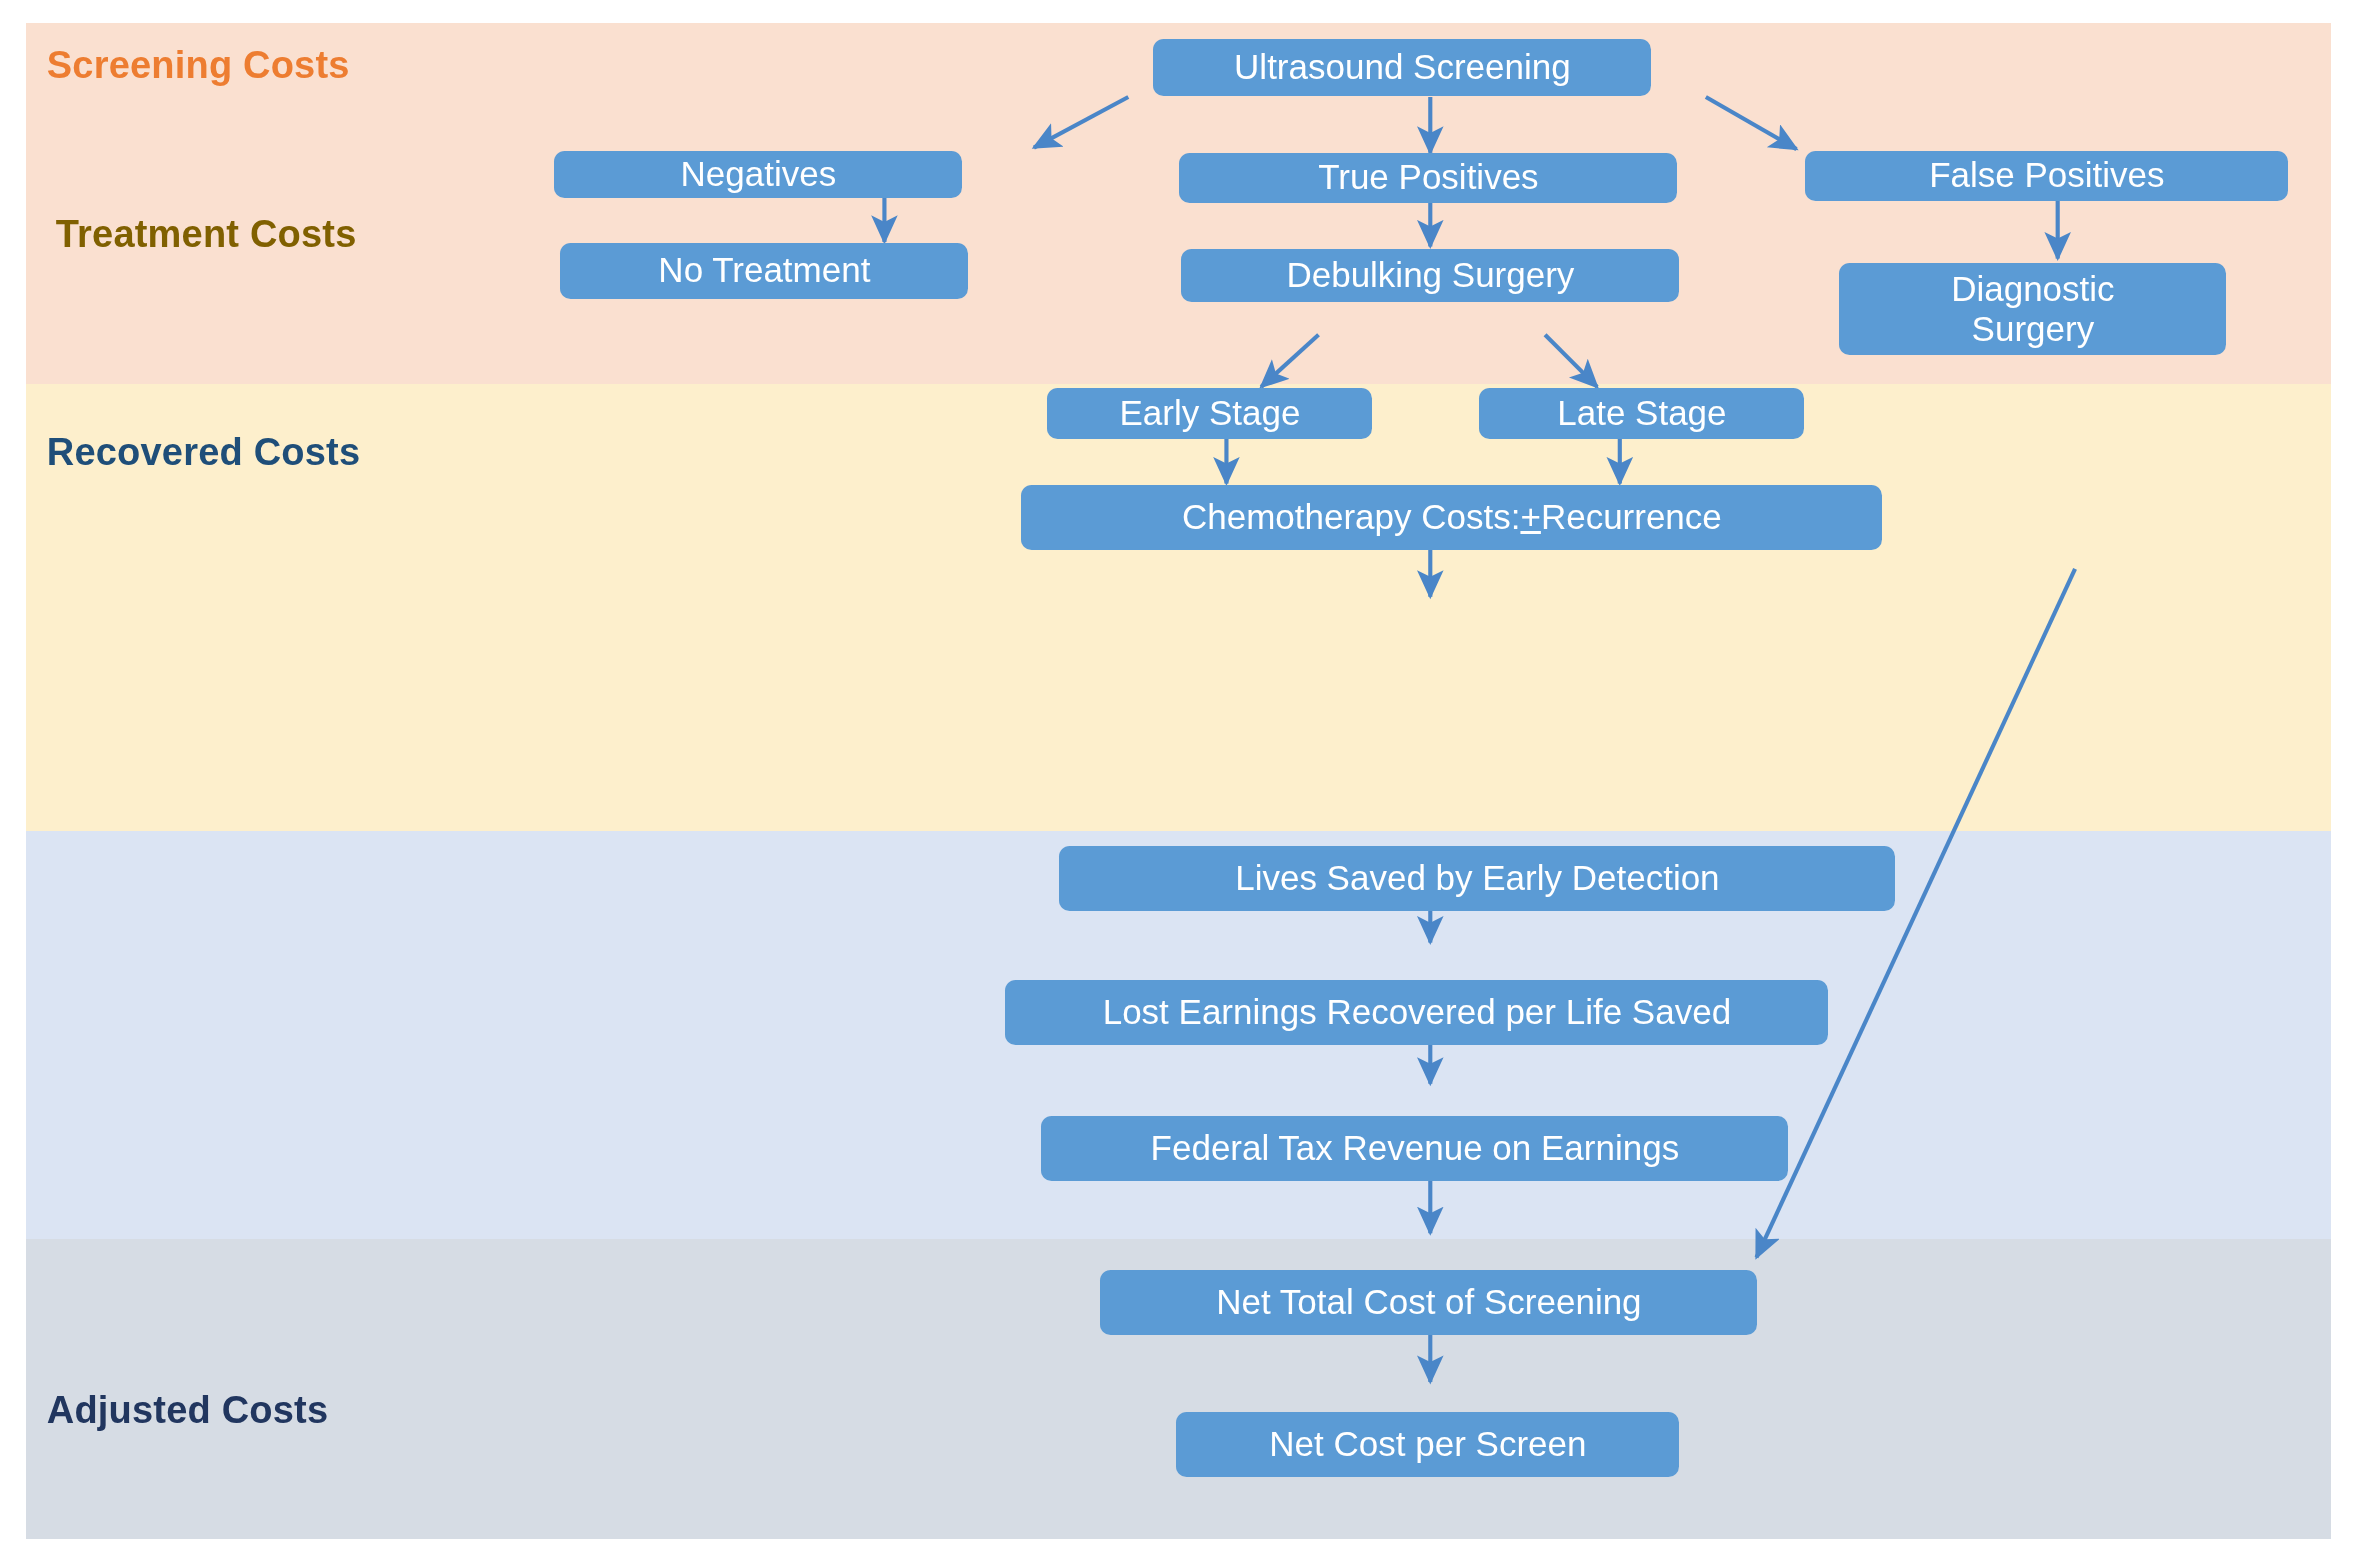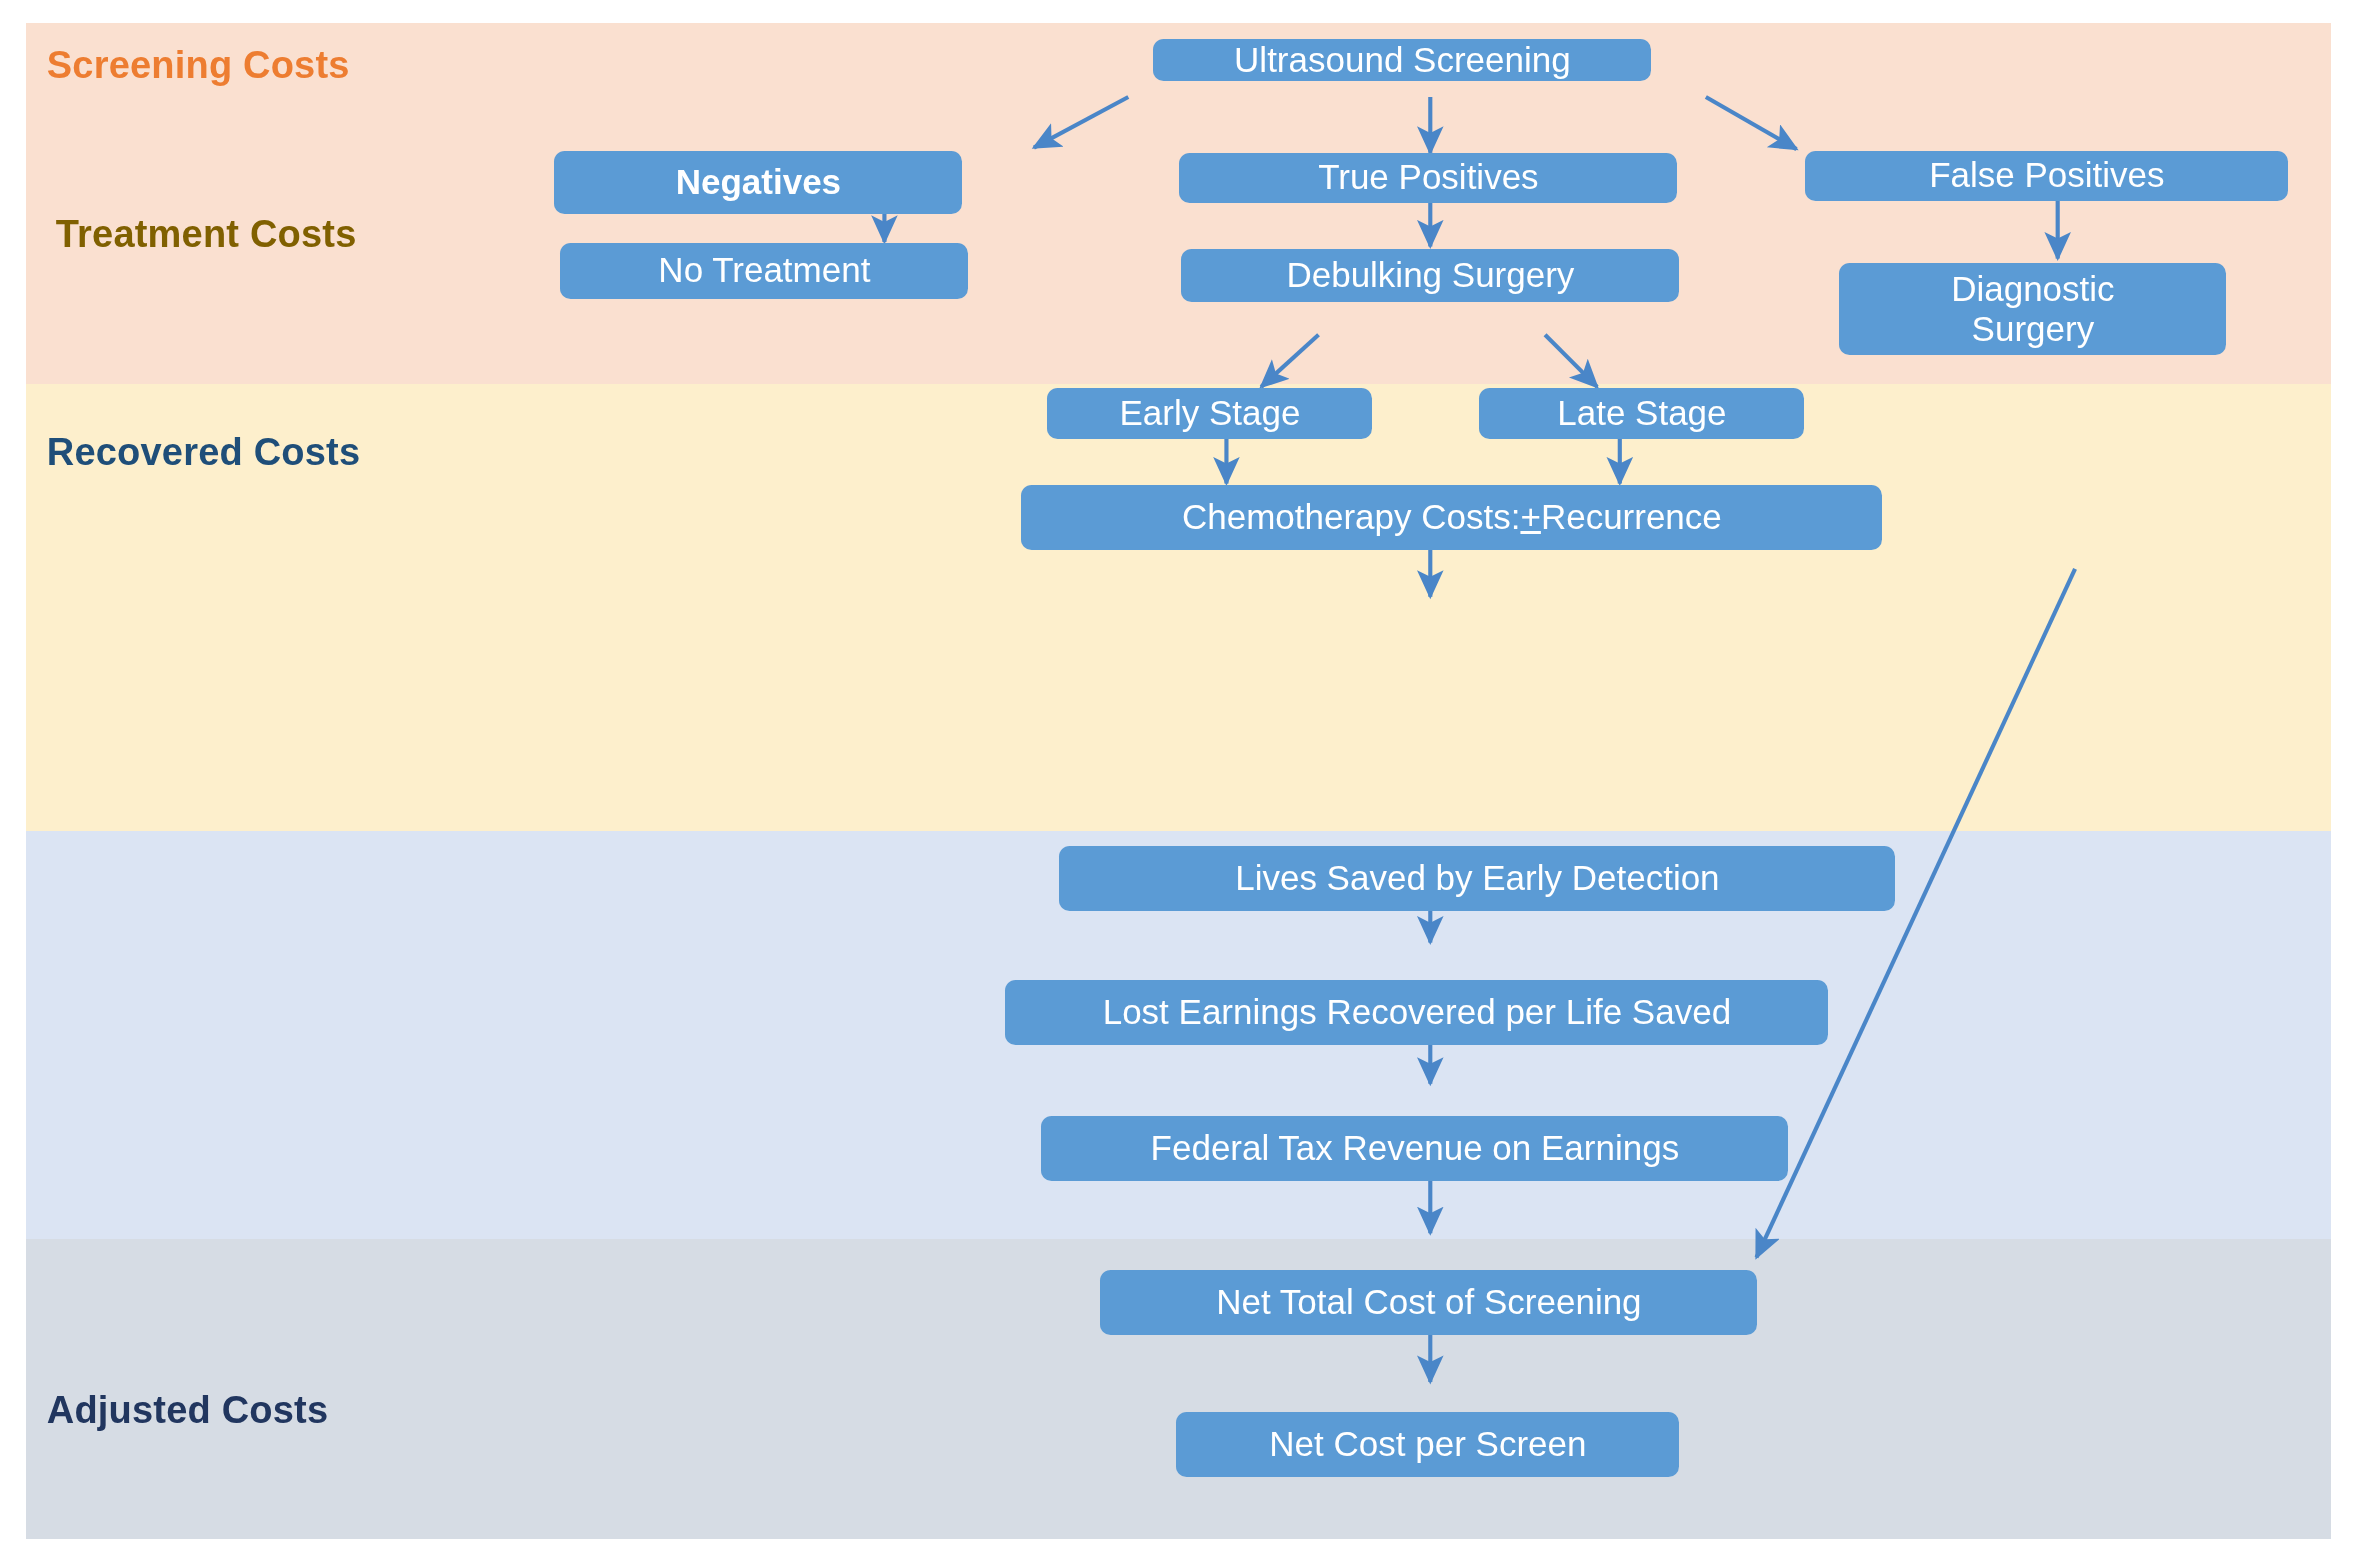--- a/index.html
+++ b/index.html
@@ -120,23 +120,23 @@
       <path d="M1860,1340 L1860,1405"></path>
 
       <path d="M1860,1525 L1860,1603"></path>
 
       <path d="M2714,723 L2292,1635"></path>
 
       <path d="M1860,1735 L1860,1800"></path>
     </g>
   </svg>
 
-  <div class="node" style="left:1127px; top:16.6px; width:498px; height:42px;">Ultrasound Screening</div>
+  <div class="node" style="left:1127px; top:16.6px; width:498px; height:57px;">Ultrasound Screening</div>
 
-  <div class="node" style="left:528px; top:128px; width:408px; height:63px;font-weight:bold;">Negatives</div>
+  <div class="node" style="left:528px; top:128px; width:408px; height:47px;">Negatives</div>
 
   <div class="node" style="left:1153px; top:130px; width:498px; height:50px;">True Positives</div>
 
   <div class="node" style="left:1779px; top:128px; width:483px; height:50px;">False Positives</div>
 
   <div class="node" style="left:534px; top:220px; width:408px; height:56px;">No Treatment</div>
 
   <div class="node" style="left:1155px; top:226px; width:498px; height:53px;">Debulking Surgery</div>
 
   <div class="node two-line" style="left:1813px; top:240px; width:387px; height:92px; flex-direction:column;">

